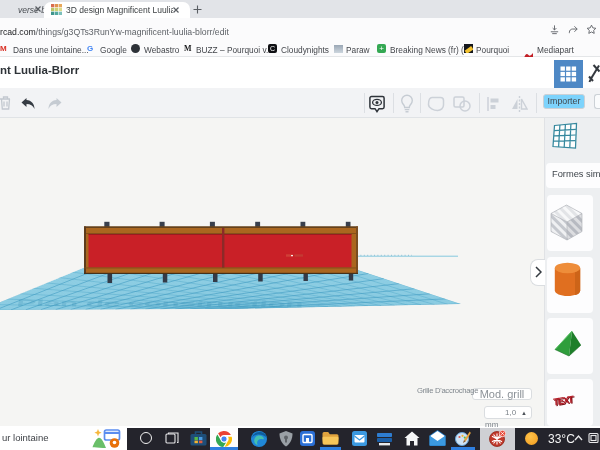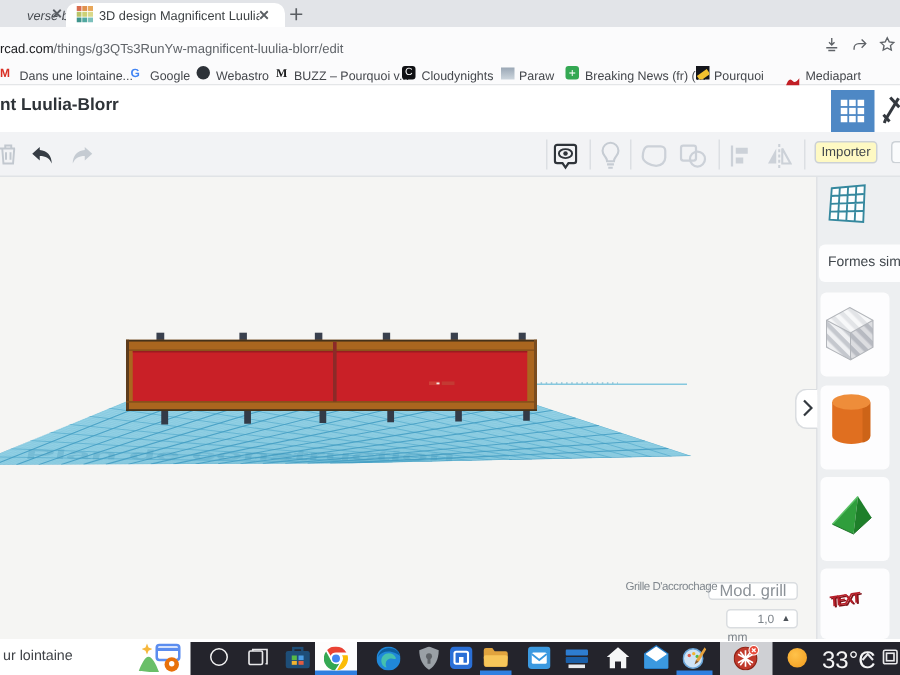--- a/index.html
+++ b/index.html
@@ -153,21 +153,21 @@
     <rect x="4.5" y="9" width="5" height="4" fill="#ccd1d8" stroke="none"></rect>
   </svg>
 
 <svg class="abs" style="left:511px;top:96px" width="17" height="16" viewBox="0 0 17 16" fill="none" stroke="#ccd1d8" stroke-width="1.4">
     <path d="M8.5 0v16" stroke-dasharray="2 1.5"></path>
     <path d="M6.5 3v10L1 13z" fill="#ccd1d8" stroke="none"></path>
     <path d="M10.5 3v10L16 13z"></path>
   </svg>
 <div class="abs sep" style="left:478.5px"></div>
 <div class="abs sep" style="left:536px"></div>
-<div class="abs" style="left:543px;top:94px;width:42px;height:15px;background:#fef9c3;border:1px solid #ccd1d6;border-radius:3px;font-size:8.8px;color:#42484e;text-align:center;line-height:13px">Importer</div>
+<div class="abs" style="left:543px;top:94px;width:42px;height:15px;background:#7dd3fc;border:1px solid #ccd1d6;border-radius:3px;font-size:8.8px;color:#42484e;text-align:center;line-height:13px">Importer</div>
 <div class="abs" style="left:594px;top:94px;width:6px;height:15px;background:#fafbfc;border:1px solid #ccd1d6;border-radius:3px 0 0 3px;border-right:none"></div>
 
 <div class="abs" id="canvas"></div>
 <svg class="abs" style="left:0;top:0" width="600" height="450" viewBox="0 0 600 450">
 <defs>
       <clipPath id="gq">
         <polygon points="-19,310 100,261 358,270 461,304 235,308.8"></polygon>
       </clipPath>
     </defs>
 <g clip-path="url(#gq)">
@@ -362,20 +362,20 @@
 <div class="abs" style="left:480px;top:428px;width:35px;height:22px;background:#cfd0d4"></div>
 <svg class="abs" style="left:489px;top:430px" width="17" height="17" viewBox="0 0 17 17">
     <circle cx="8" cy="9" r="7.5" fill="#c0392b"></circle>
     <circle cx="8" cy="9" r="7.5" fill="none" stroke="#8e2418" stroke-width="0.8"></circle>
     <path d="M8 3.5v11M3 6.2l10 5.6M13 6.2L3 11.8M4.5 4.5l7 9M11.5 4.5l-7 9" stroke="#fff" stroke-width="1.1"></path>
     <circle cx="13.5" cy="3.5" r="3.2" fill="#e74c3c" stroke="#fff" stroke-width="0.7"></circle>
     <path d="M12.3 2.3l2.4 2.4M14.7 2.3l-2.4 2.4" stroke="#fff" stroke-width="0.9"></path>
   </svg>
 
 <div class="abs" style="left:525px;top:432px;width:13px;height:13px;border-radius:50%;background:radial-gradient(circle at 40% 35%,#ffc24a,#f29b1d)"></div>
-<div class="abs" style="left:548px;top:432px;font-size:16px;color:#f5f5f5">33°C</div>
+<div class="abs" style="left:548px;top:432px;font-size:12px;color:#f5f5f5">33°C</div>
 <svg class="abs" style="left:574px;top:434px" width="9" height="8" viewBox="0 0 9 8" fill="none" stroke="#e8e8ea" stroke-width="1.4">
     <path d="M1 6l3.5-4L8 6"></path>
   </svg>
 <svg class="abs" style="left:588px;top:432px" width="11" height="12" viewBox="0 0 11 12" fill="none" stroke="#e8e8ea" stroke-width="1.1">
     <rect x="1" y="1.5" width="9" height="9" rx="1"></rect>
     <rect x="3" y="3.5" width="5" height="5"></rect>
   </svg>
 
 </body></html>

